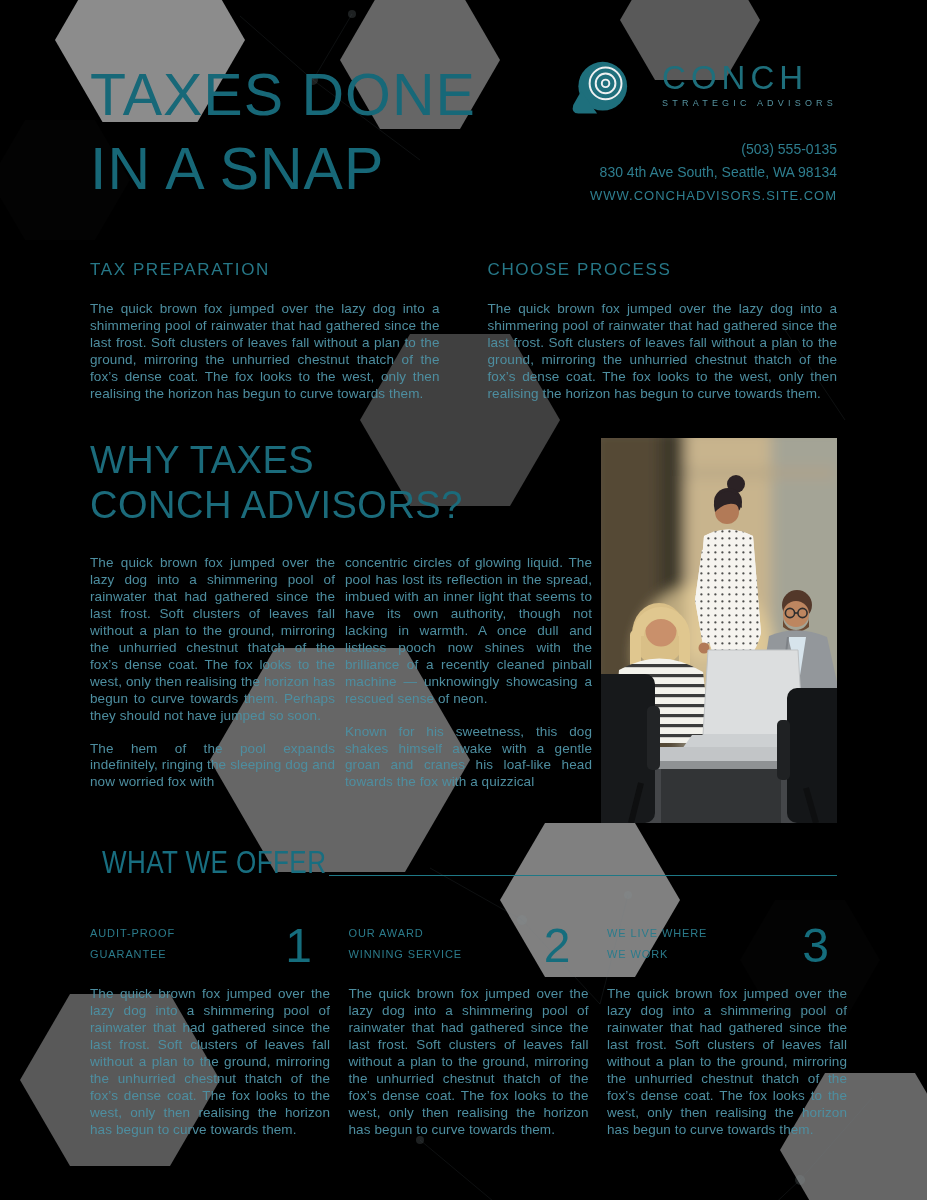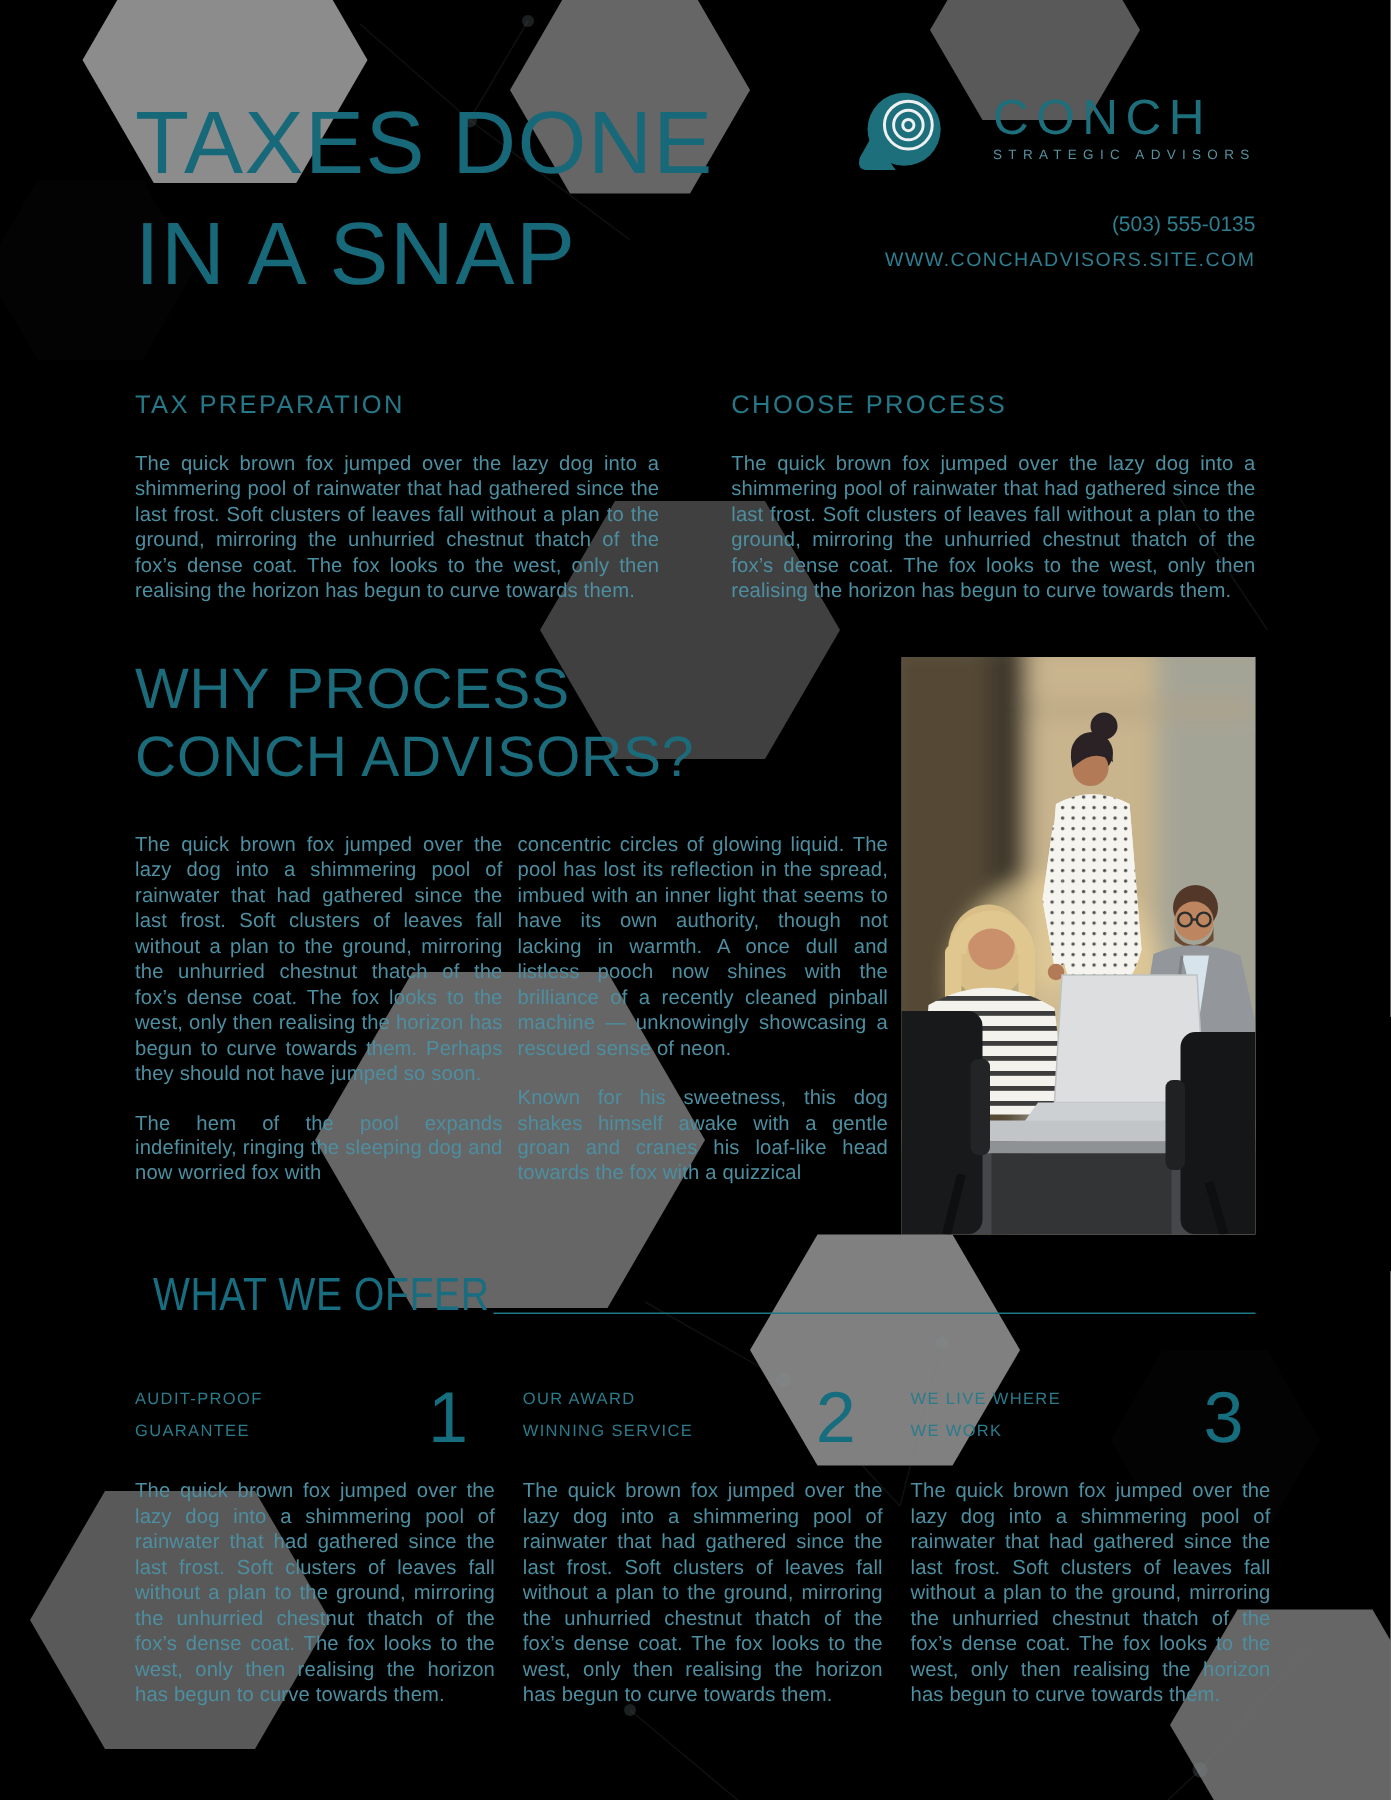--- a/index.html
+++ b/index.html
@@ -97,38 +97,39 @@
           </g>
         </svg>
         <div class="logo-text">
           <div class="logo-name">CONCH</div>
           <div class="logo-tagline">STRATEGIC ADVISORS</div>
         </div>
       </div>
 
       <div class="contact-block">
         <div class="contact-line">(503) 555-0135</div>
+        <div class="contact-line">830 4th Ave South, Seattle, WA 98134</div>
         <div class="contact-line contact-website">WWW.CONCHADVISORS.SITE.COM</div>
       </div>
     </div>
 
     <div class="services">
       <div>
         <h3 class="section-label">TAX PREPARATION</h3>
         <p class="body-text">The quick brown fox jumped over the lazy dog into a shimmering pool of rainwater that had gathered since the last frost. Soft clusters of leaves fall without a plan to the ground, mirroring the unhurried chestnut thatch of the fox’s dense coat. The fox looks to the west, only then realising the horizon has begun to curve towards them.</p>
       </div>
       <div>
         <h3 class="section-label">CHOOSE PROCESS</h3>
         <p class="body-text">The quick brown fox jumped over the lazy dog into a shimmering pool of rainwater that had gathered since the last frost. Soft clusters of leaves fall without a plan to the ground, mirroring the unhurried chestnut thatch of the fox’s dense coat. The fox looks to the west, only then realising the horizon has begun to curve towards them.</p>
       </div>
     </div>
 
     <div class="why-section">
       <div class="why-left">
-        <h2 class="why-title"><span>WHY PROCESS</span><br><span>CONCH ADVISORS?</span></h2>
+        <h2 class="why-title"><span>WHY TAXES</span><br><span>CONCH ADVISORS?</span></h2>
         <div class="why-cols">
           <div>
             <p class="body-text">The quick brown fox jumped over the lazy dog into a shimmering pool of rainwater that had gathered since the last frost. Soft clusters of leaves fall without a plan to the ground, mirroring the unhurried chestnut thatch of the fox’s dense coat. The fox looks to the west, only then realising the horizon has begun to curve towards them. Perhaps they should not have jumped so soon.</p>
             <p class="body-text">The hem of the pool expands indefinitely, ringing the sleeping dog and now worried fox with</p>
           </div>
           <div>
             <p class="body-text">concentric circles of glowing liquid. The pool has lost its reflection in the spread, imbued with an inner light that seems to have its own authority, though not lacking in warmth. A once dull and listless pooch now shines with the brilliance of a recently cleaned pinball machine — unknowingly showcasing a rescued sense of neon.</p>
             <p class="body-text">Known for his sweetness, this dog shakes himself awake with a gentle groan and cranes his loaf-like head towards the fox with a quizzical</p>
           </div>
         </div>

